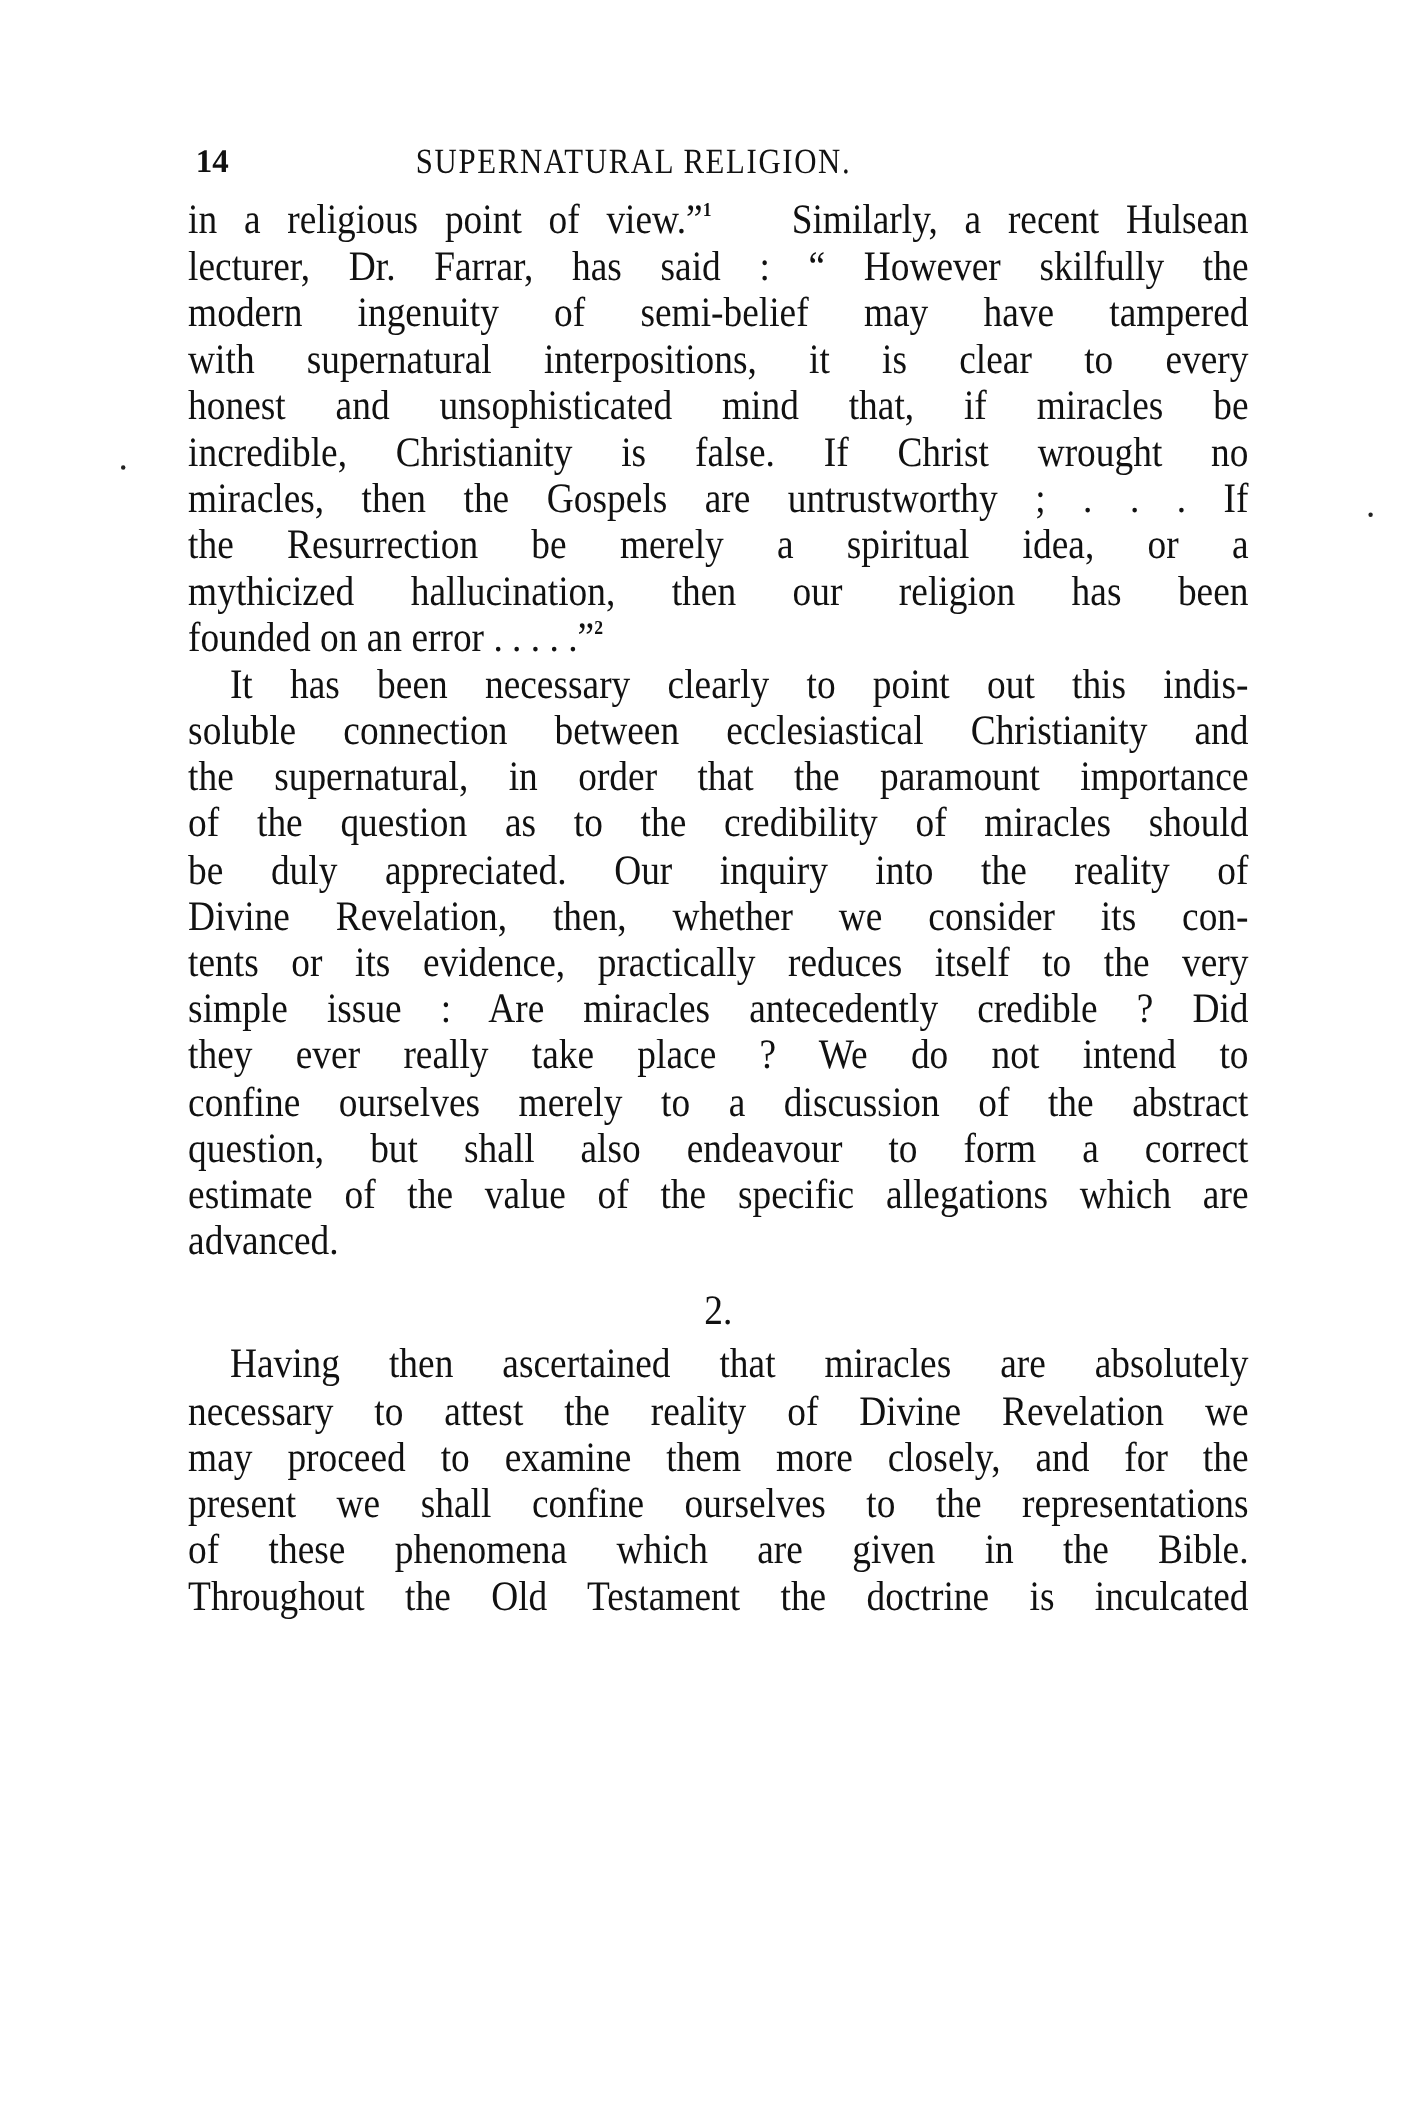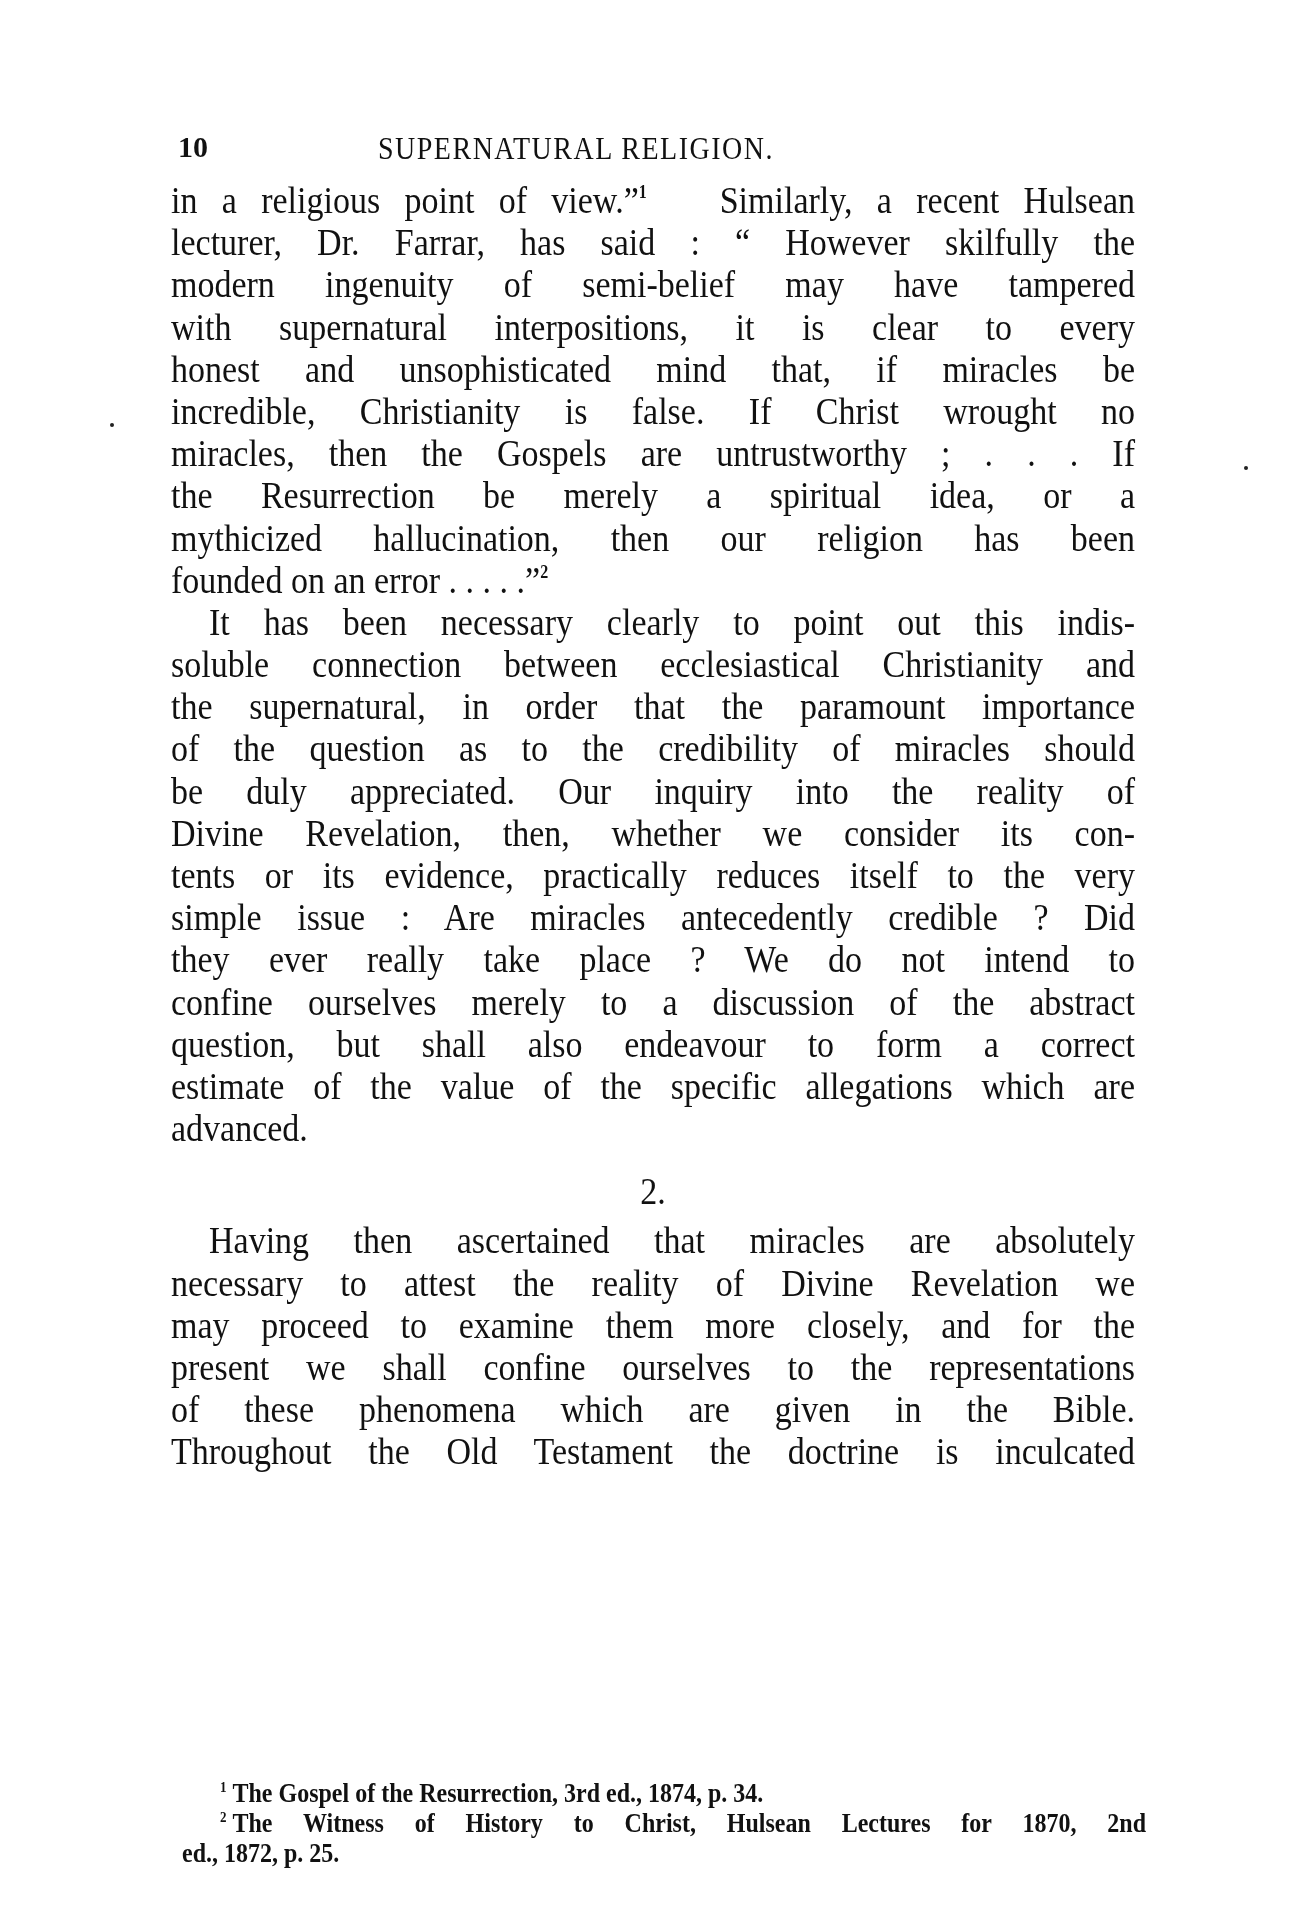--- a/index.html
+++ b/index.html
@@ -118,21 +118,21 @@
       background: #222;
       border-radius: 50%;
     }
   </style>
 </head>
 <body>
 
 <div class="page">
 
   <div class="running-head">
-    <span class="page-number">10</span>
+    <span class="page-number">14</span>
     <span class="running-title">SUPERNATURAL RELIGION.</span>
   </div>
 
   <div class="text-block">
 
     <div>
       <span class="line"><span>in a religious point of view.”</span><sup class="fn">1</sup>&nbsp;&nbsp; <span>Similarly, a recent Hulsean</span></span>
       <span class="line">lecturer, Dr. Farrar, has said : “ However skilfully the</span>
       <span class="line">modern ingenuity of semi-belief may have tampered</span>
       <span class="line">with supernatural interpositions, it is clear to every</span>
@@ -165,21 +165,16 @@
     <div>
       <span class="line indent">Having then ascertained that miracles are absolutely</span>
       <span class="line">necessary to attest the reality of Divine Revelation we</span>
       <span class="line">may proceed to examine them more closely, and for the</span>
       <span class="line">present we shall confine ourselves to the representations</span>
       <span class="line">of these phenomena which are given in the Bible.</span>
       <span class="line">Throughout the Old Testament the doctrine is inculcated</span>
     </div>
   </div>
 
-  <div class="footnotes">
-    <span class="fn-line indent short"><span class="fn-marker">1</span><span>The Gospel of the Resurrection, 3rd ed., 1874, p. 34.</span></span>
-    <span class="fn-line indent"><span class="fn-marker">2</span><span>The Witness of History to Christ, Hulsean Lectures for 1870, 2nd</span></span>
-    <span class="fn-line short">ed., 1872, p. 25.</span>
-  </div>
 
   <span class="speck" style="left:110px; top:423px;"></span>
   <span class="speck" style="left:1244px; top:466px;"></span>
 </div>
 
 </body></html>

